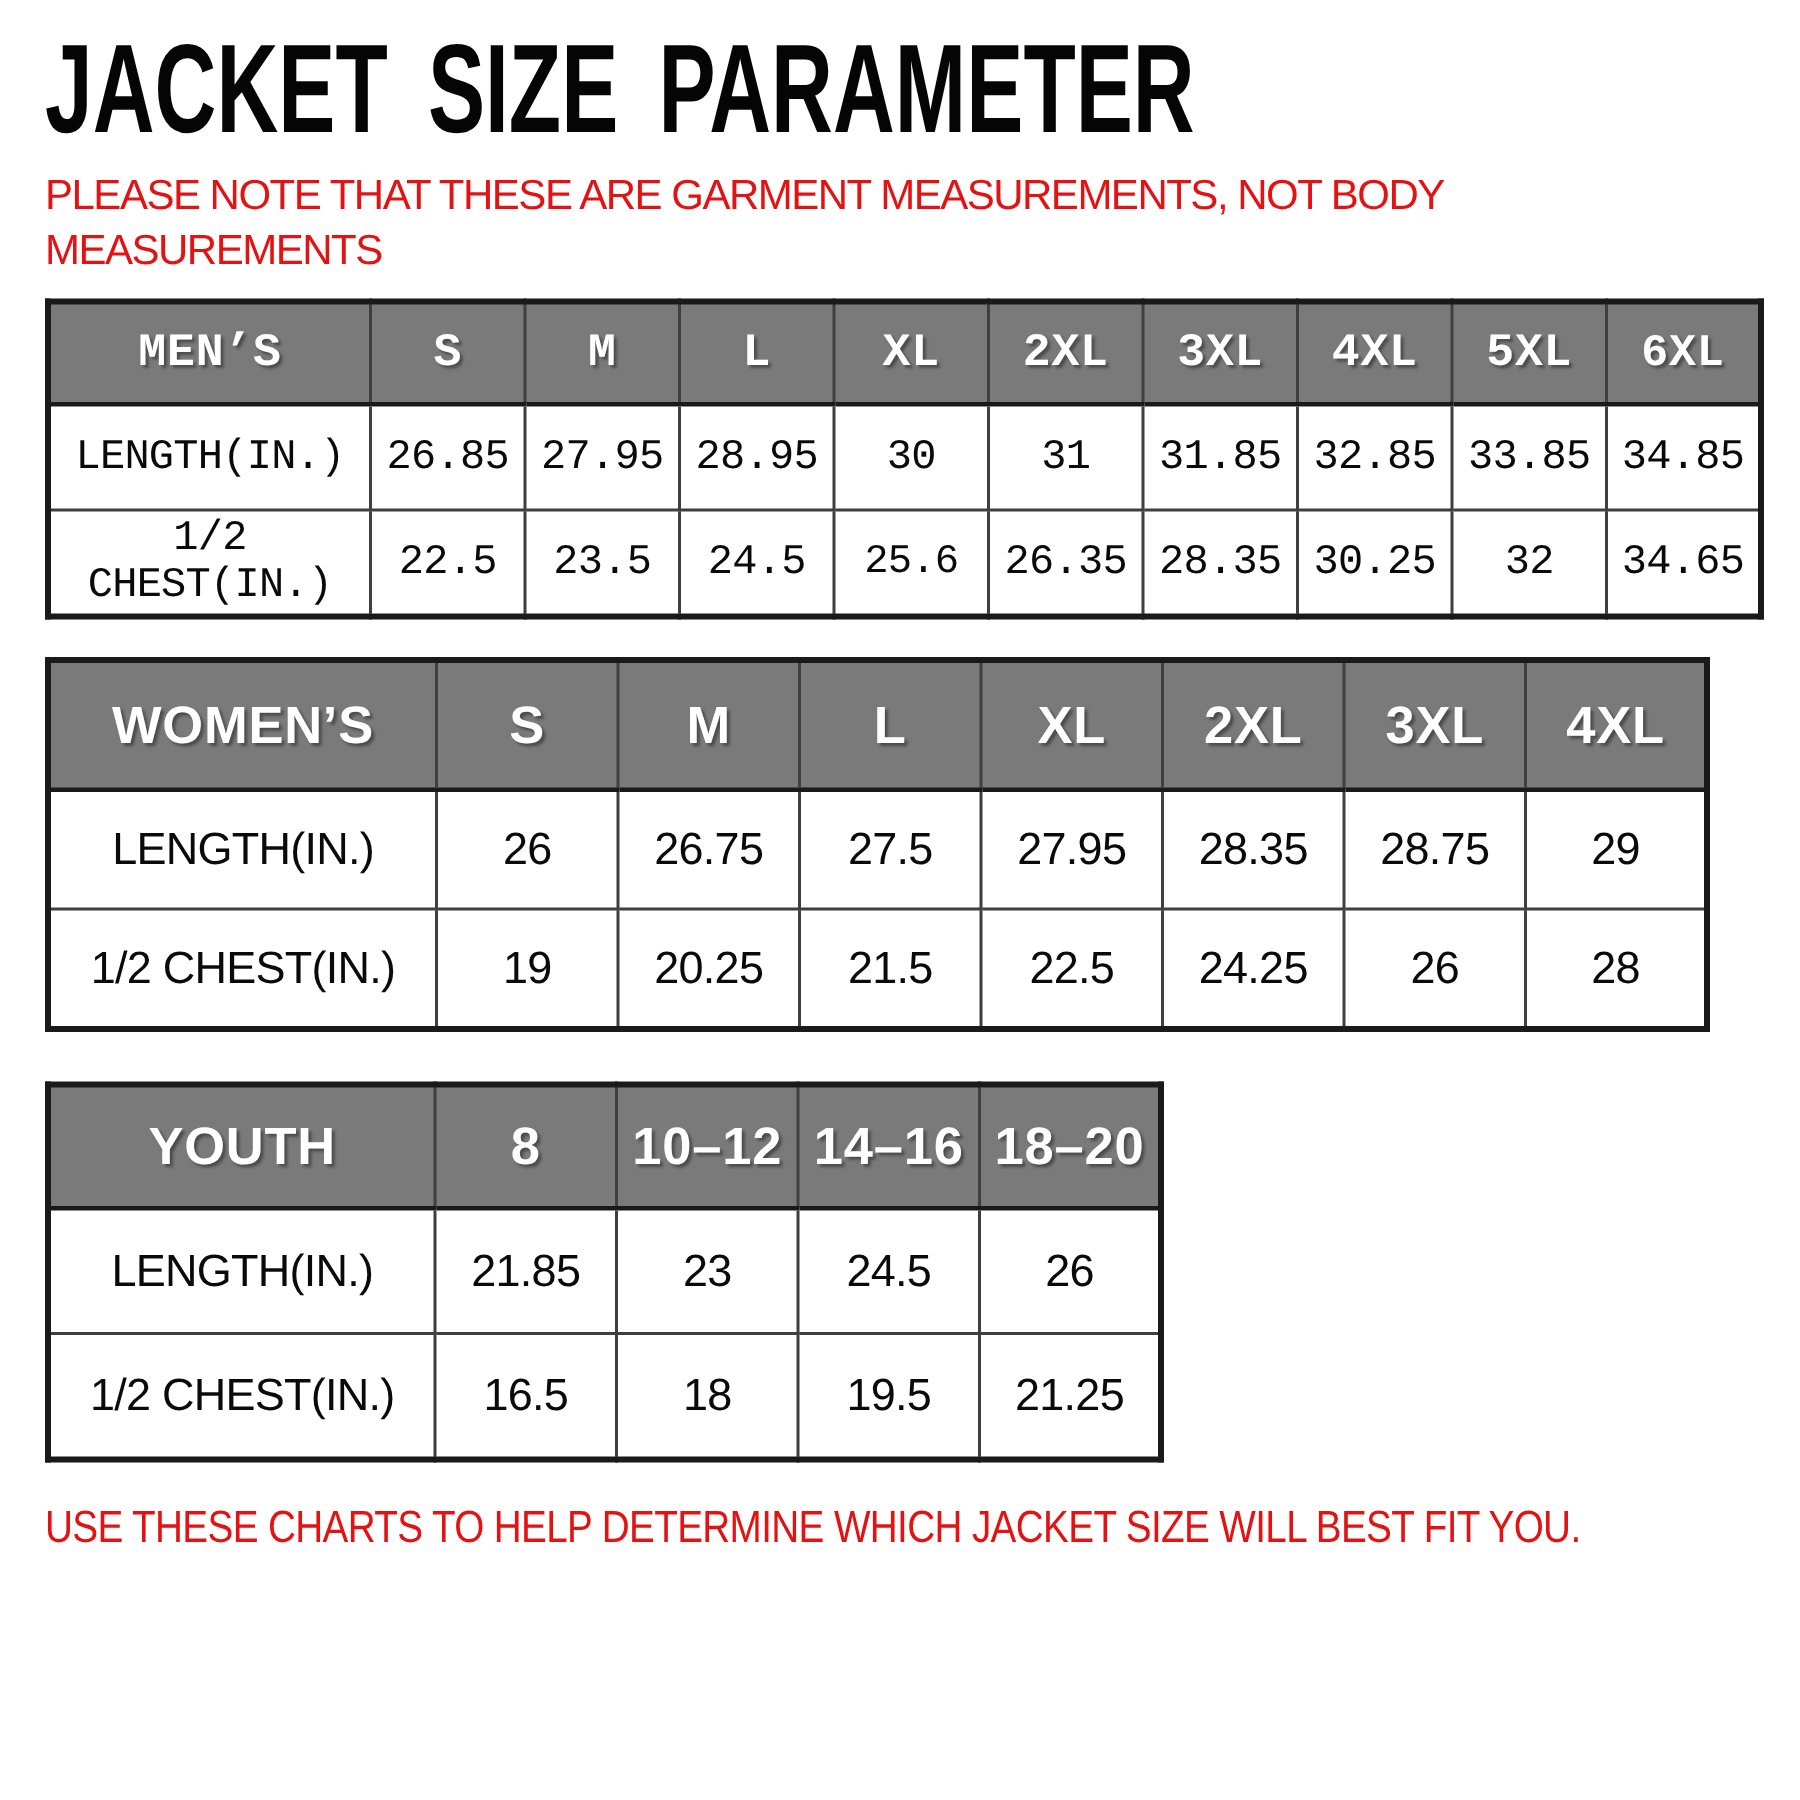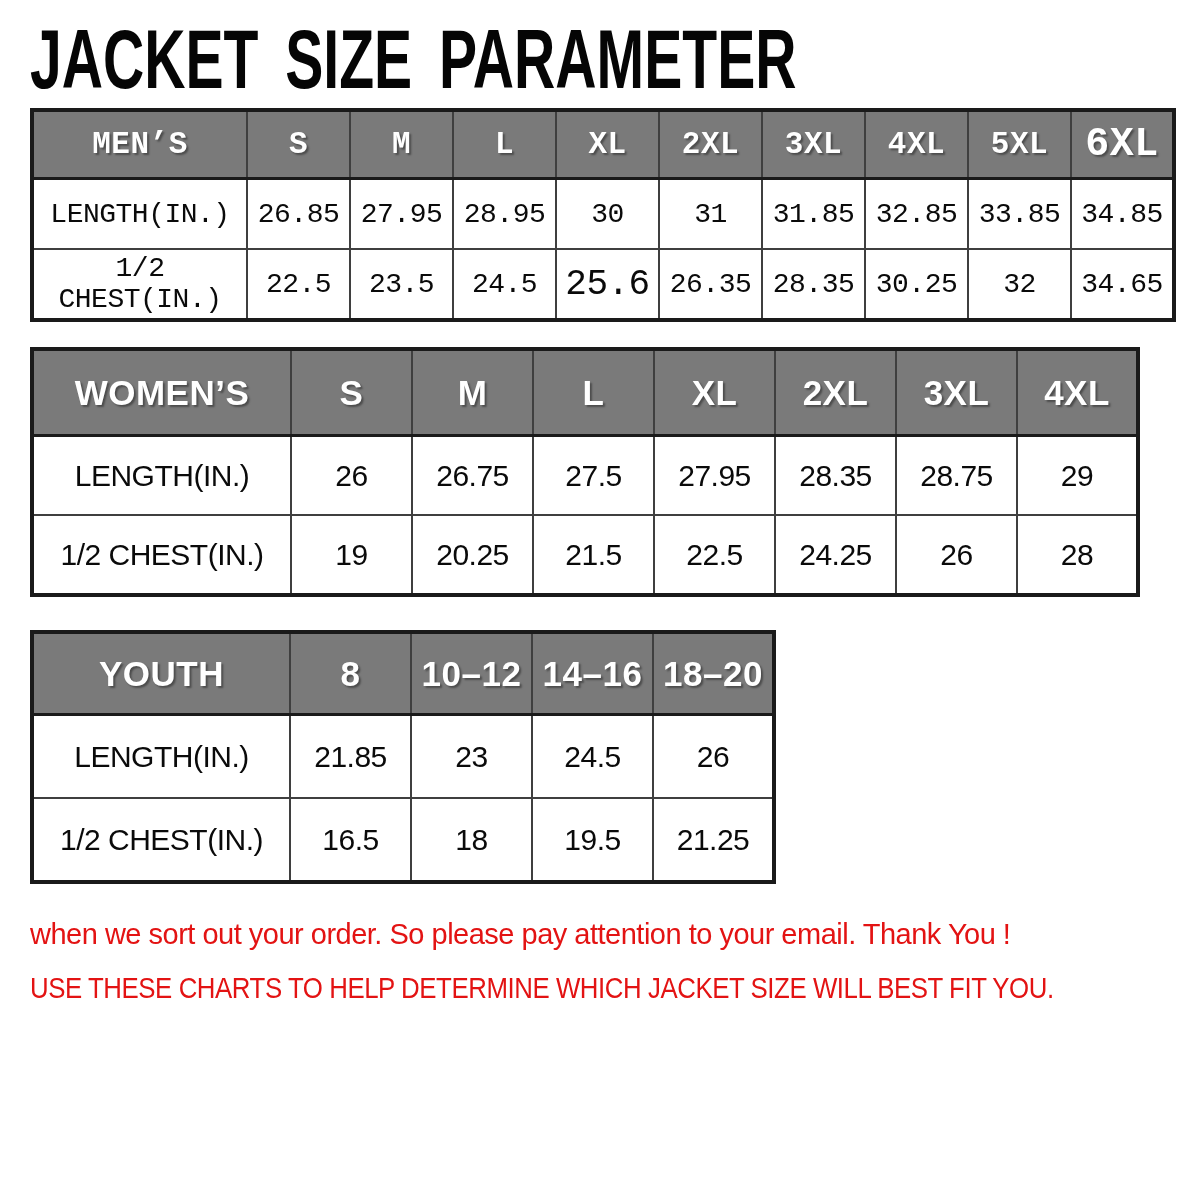--- a/index.html
+++ b/index.html
@@ -86,20 +86,24 @@
     white-space: nowrap;
   }
 </style>
 </head>
 <body>
 
 <div class="page">
 
   <div class="page-title">JACKET SIZE PARAMETER</div>
 
+  <div class="garment-note">
+    <div>PLEASE NOTE THAT THESE ARE GARMENT MEASUREMENTS, NOT BODY</div>
+    <div>MEASUREMENTS</div>
+  </div>
 
   <div id="tables">
       <table class="size-table" id="table-mens">
         <colgroup>
           <col style="width: 215px;">
           <col style="width: 103px;">
           <col style="width: 103px;">
           <col style="width: 103px;">
           <col style="width: 103px;">
           <col style="width: 103px;">
@@ -112,42 +116,42 @@
           <tr style="height: 68px;">
             <th style="font-size: 31px;">MEN’S</th>
             <th style="font-size: 31px;">S</th>
             <th style="font-size: 31px;">M</th>
             <th style="font-size: 31px;">L</th>
             <th style="font-size: 31px;">XL</th>
             <th style="font-size: 31px;">2XL</th>
             <th style="font-size: 31px;">3XL</th>
             <th style="font-size: 31px;">4XL</th>
             <th style="font-size: 31px;">5XL</th>
-            <th style="font-size: 40px;">6XL</th>
+            <th style="font-size: 30px;">6XL</th>
           </tr>
         </thead>
         <tbody>
           <tr style="height: 71px;">
             <td style="font-size: 28px;">LENGTH(IN.)</td>
             <td style="font-size: 28px;">26.85</td>
             <td style="font-size: 28px;">27.95</td>
             <td style="font-size: 28px;">28.95</td>
             <td style="font-size: 28px;">30</td>
             <td style="font-size: 28px;">31</td>
             <td style="font-size: 28px;">31.85</td>
             <td style="font-size: 28px;">32.85</td>
             <td style="font-size: 28px;">33.85</td>
             <td style="font-size: 28px;">34.85</td>
           </tr>
           <tr style="height: 71px;">
             <td style="font-size: 28px;">1/2 CHEST(IN.)</td>
             <td style="font-size: 28px;">22.5</td>
             <td style="font-size: 28px;">23.5</td>
             <td style="font-size: 28px;">24.5</td>
-            <td style="font-size: 36px;">25.6</td>
+            <td style="font-size: 27px;">25.6</td>
             <td style="font-size: 28px;">26.35</td>
             <td style="font-size: 28px;">28.35</td>
             <td style="font-size: 28px;">30.25</td>
             <td style="font-size: 28px;">32</td>
             <td style="font-size: 28px;">34.65</td>
           </tr>
         </tbody>
       </table>
       <table class="size-table" id="table-womens">
         <colgroup>
@@ -225,18 +229,17 @@
             <td style="font-size: 30px;">16.5</td>
             <td style="font-size: 30px;">18</td>
             <td style="font-size: 30px;">19.5</td>
             <td style="font-size: 30px;">21.25</td>
           </tr>
         </tbody>
       </table>
     </div>
 
   <div class="footer-paragraph">
-    <div>when we sort out your order. So please pay attention to your email. Thank You !</div>
   </div>
 
   <div class="footer-charts-line">USE THESE CHARTS TO HELP DETERMINE WHICH JACKET SIZE WILL BEST FIT YOU.</div>
 
 </div>
 
 </body></html>

